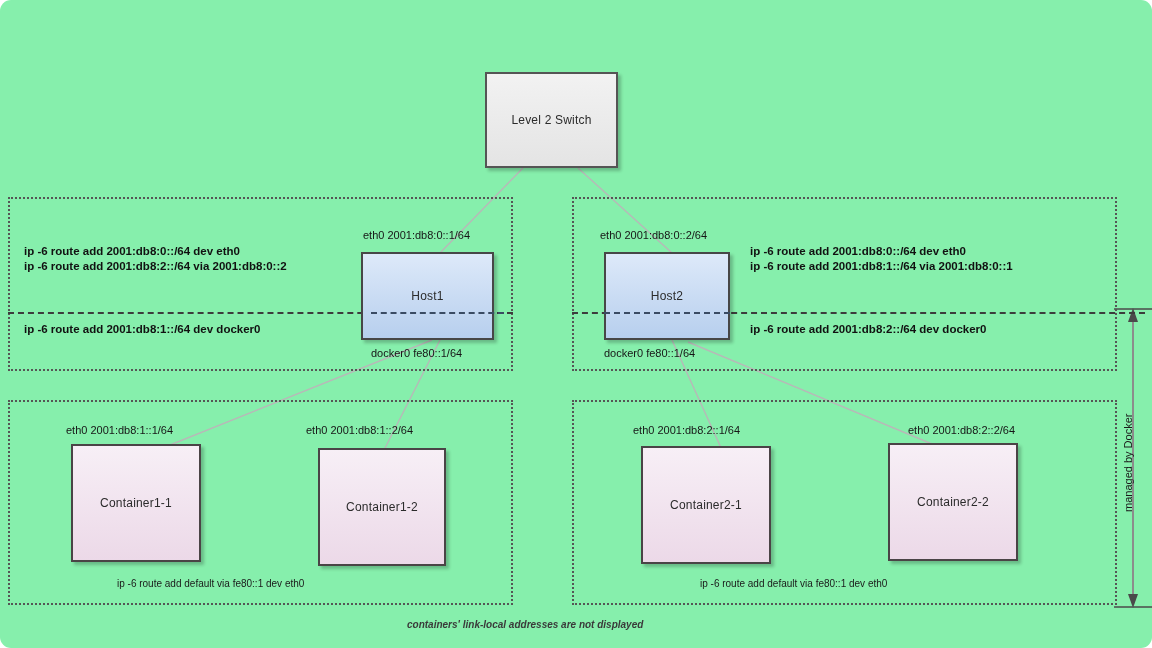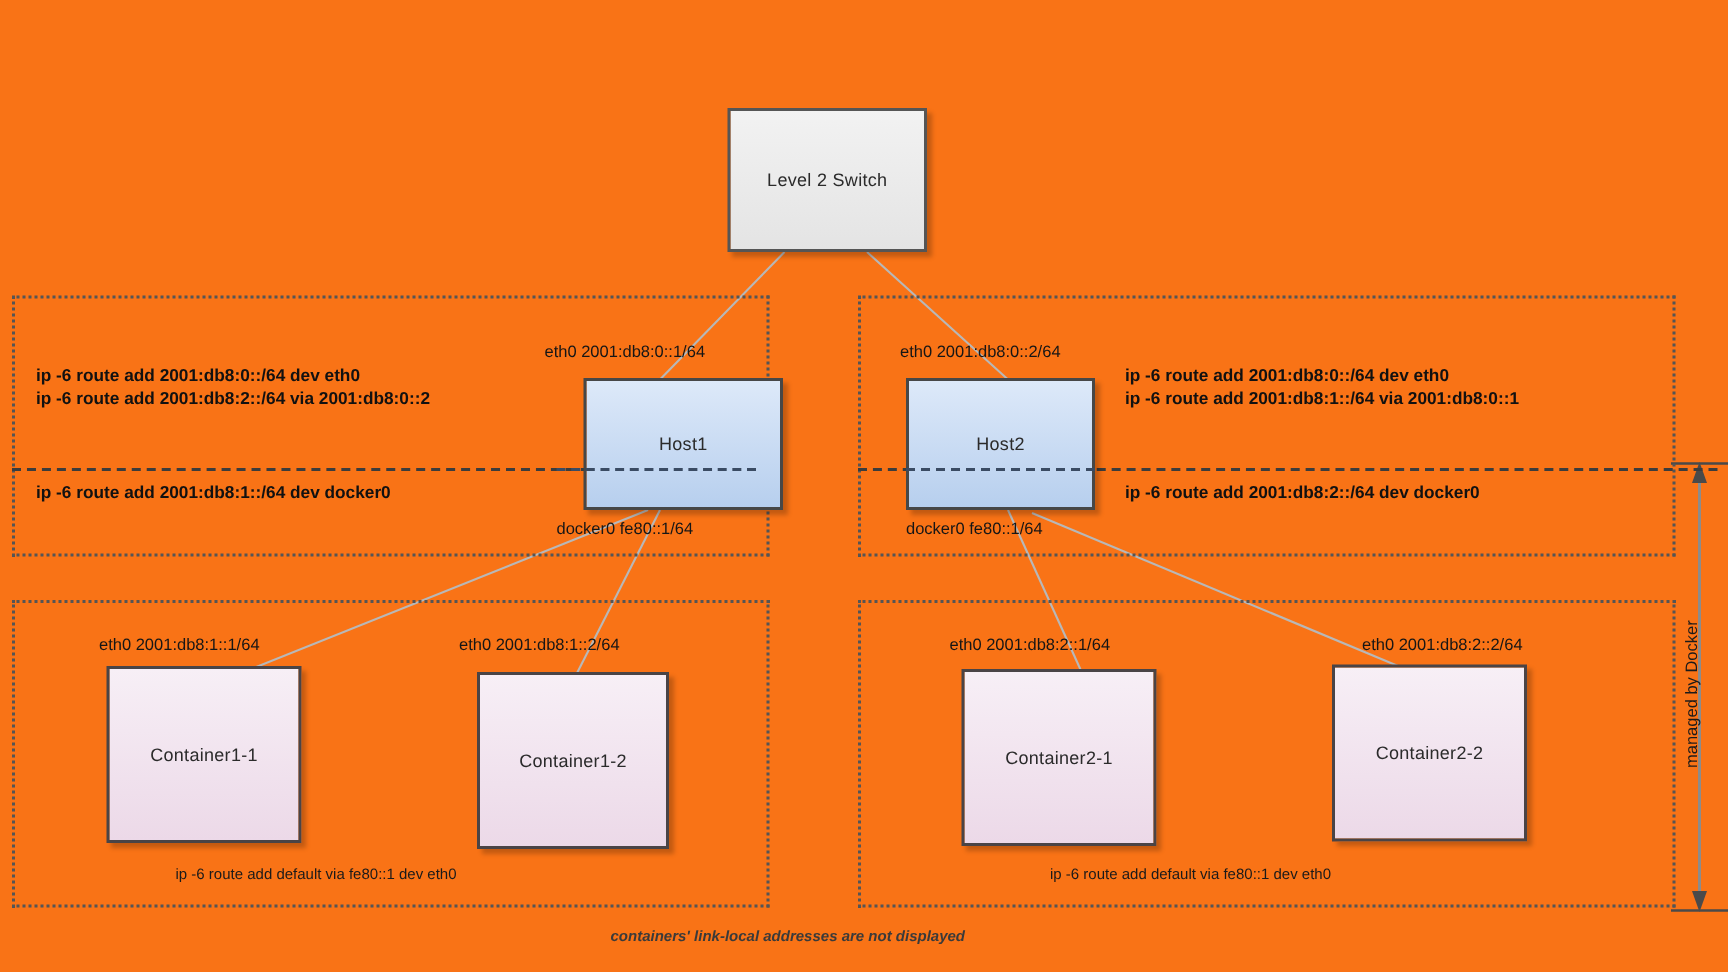--- a/index.html
+++ b/index.html
@@ -9,21 +9,22 @@
   }
   body {
     font-family: "Liberation Sans", sans-serif;
     color: #222222;
   }
   #canvas {
     position: relative;
     width: 1152px;
     height: 648px;
     overflow: hidden;
-    background: #f97316;
+    background: #86efac;
+    border-radius: 11px;
   }
   #wires {
     position: absolute;
     left: 0;
     top: 0;
     width: 1152px;
     height: 648px;
     pointer-events: none;
   }
 
@@ -137,21 +138,21 @@
   <div class="node switch" style="left:485px; top:72px; width:133px; height:96px;">
     <span>Level 2 Switch</span>
   </div>
 
   <div class="group-frame" style="left:8px; top:197px; width:505px; height:174px;"></div>
   <div class="host-split" style="left:8px; top:312px; width:505px;"></div>
 
   <div class="group-frame" style="left:572px; top:197px; width:545px; height:174px;"></div>
   <div class="host-split" style="left:572px; top:312px; width:573px;"></div>
 
-  <div class="node host" style="left:389px; top:252px; width:133px; height:88px;">
+  <div class="node host" style="left:361px; top:252px; width:133px; height:88px;">
     <span>Host1</span>
   </div>
   <div class="host-split" style="left:371px; top:312px; width:133px; border-top-color:#3a4b63;"></div>
 
   <div class="lbl iface" style="left:363px; top:228px;">eth0 2001:db8:0::1/64</div>
   <div class="lbl iface" style="left:371px; top:346px;">docker0 fe80::1/64</div>
 
   <div class="lbl cmd" style="left:24px; top:244px;">ip -6 route add 2001:db8:0::/64 dev eth0</div>
   <div class="lbl cmd" style="left:24px; top:259px;">ip -6 route add 2001:db8:2::/64 via  2001:db8:0::2</div>
   <div class="lbl cmd" style="left:24px; top:322px;">ip -6 route add 2001:db8:1::/64 dev docker0</div>

